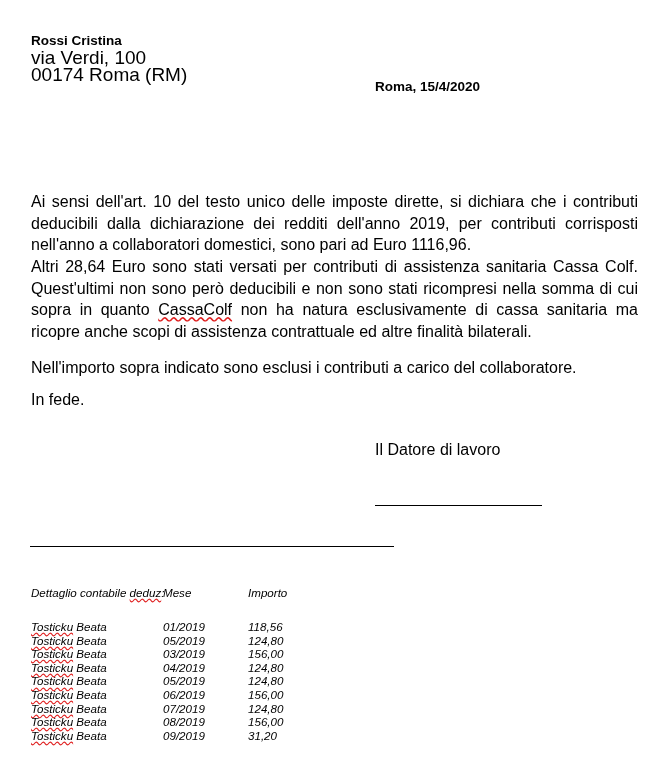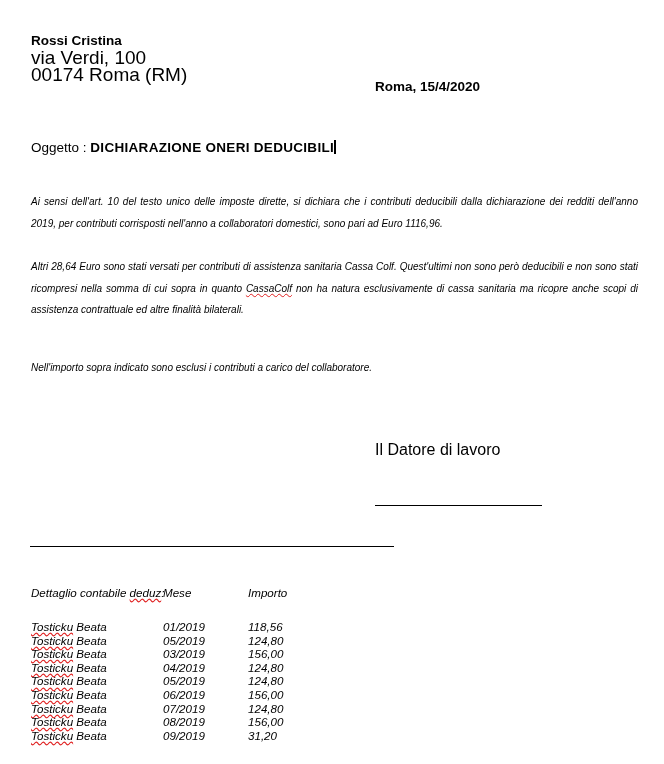--- a/index.html
+++ b/index.html
@@ -70,23 +70,22 @@
     margin-left: 0px;
   }
 
   
   .para {
     position: absolute;
     left: 31px;
     width: 607px;
     text-align: justify;
     text-justify: inter-word;
-    font-size: 10px;
+    font-size: 16px;
     line-height: 21.5px;
-    font-style: italic;
   }
   .para.p1 { top: 191px; }
   .para.p2 { top: 256px; }
   .para.p3 { top: 357px; text-align: left; }
   .para.p4 { top: 389px; text-align: left; }
 
   
 
   .sp-err {
     
@@ -158,34 +157,32 @@
 <div class="page">
 
   <div class="sender">
     <div class="name">Rossi Cristina</div>
     <div class="line">via Verdi, 100</div>
     <div class="line">00174 Roma  (RM)</div>
   </div>
 
   <div class="date-line">Roma, 15/4/2020</div>
 
-  <div class="subject">
-    <span class="label">Oggetto : </span><span class="value">DICHIARAZIONE  ONERI DEDUCIBILI</span><span class="caret"></span>
-  </div>
 
   <div class="para p1">
     <span>Ai sensi dell'art. 10 del testo unico delle imposte dirette, si dichiara che i contributi deducibili dalla dichiarazione dei redditi dell'anno 2019, per contributi corrisposti nell'anno a collaboratori domestici, sono pari ad Euro 1116,96.</span>
   </div>
 
   <div class="para p2">
     <span>Altri 28,64 Euro sono stati versati per contributi di assistenza sanitaria Cassa Colf. Quest'ultimi non sono però deducibili e non sono stati ricompresi nella somma di cui sopra in quanto </span><span class="sp-err">CassaColf</span><span> non ha natura esclusivamente di cassa sanitaria ma ricopre anche scopi di assistenza contrattuale ed altre finalità bilaterali.</span>
   </div>
 
   <div class="para p3">Nell'importo sopra indicato sono esclusi i contributi a carico del collaboratore.</div>
 
+  <div class="para p4">In fede.</div>
 
   <div class="sig-label">Il Datore di lavoro</div>
   <div class="sig-line"></div>
 
   <div class="divider"></div>
 
   <div class="table">
     <div class="thead">
       <span class="c-name"><span>Dettaglio contabile </span><span class="sp-err">deduz</span><span>:</span></span>
       <span class="c-month">Mese</span>

